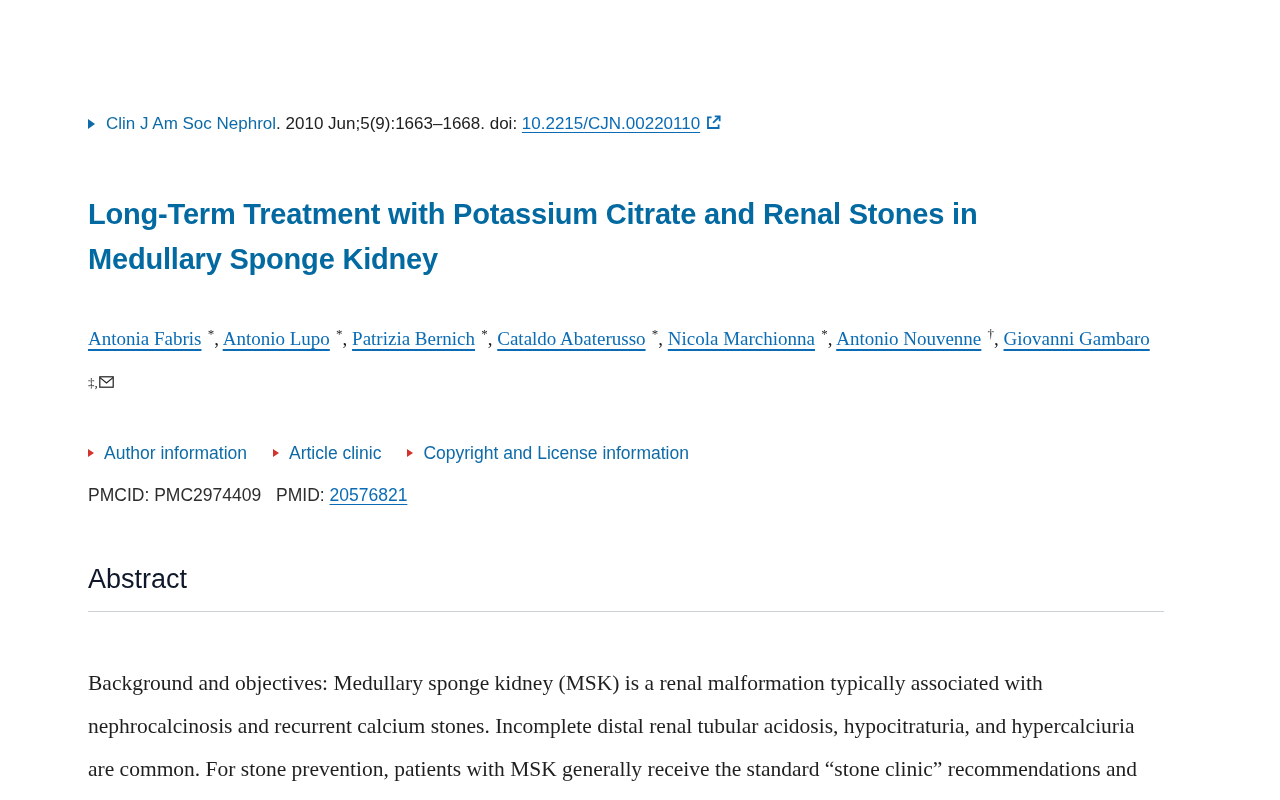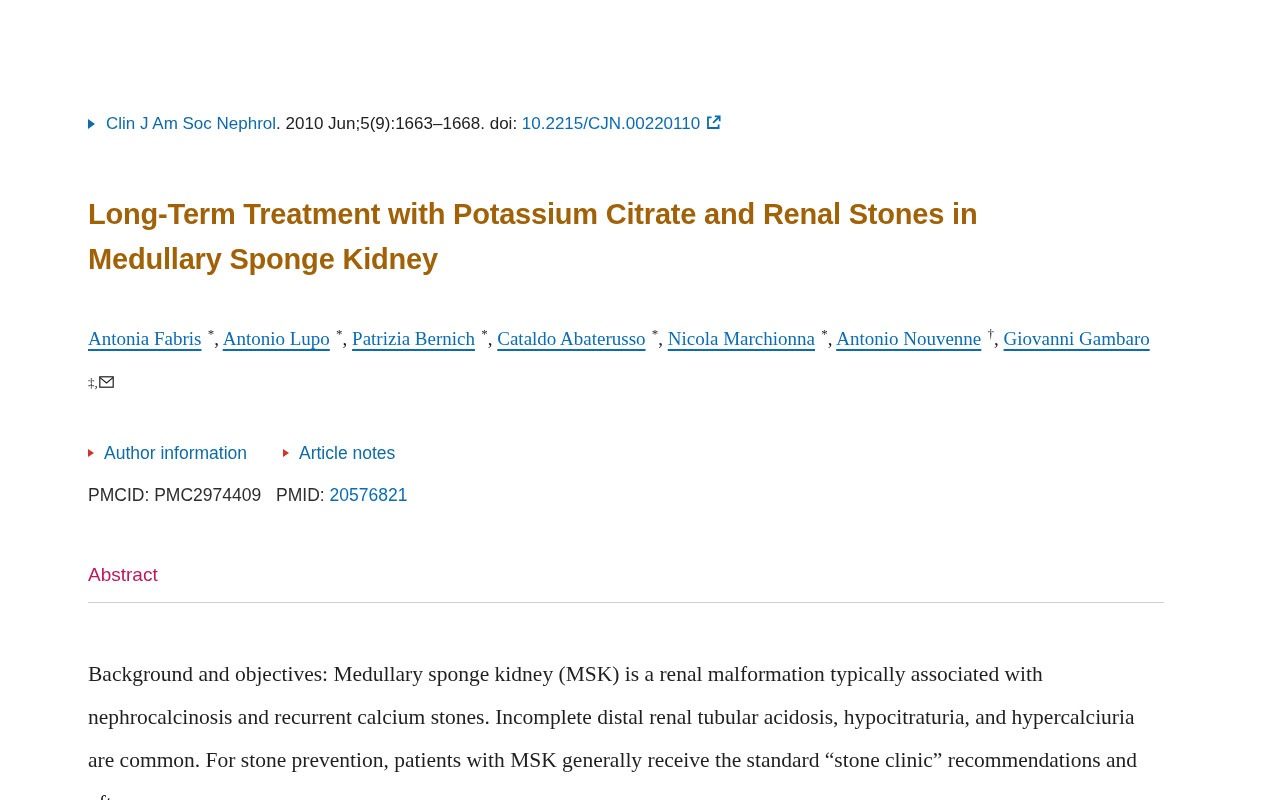--- a/index.html
+++ b/index.html
@@ -20,48 +20,48 @@
   .content{padding:112px 116px 0 88px;}
 
   
   .citation-line{font-size:17px;line-height:24px;color:var(--text-dark);}
   .tri{display:inline-block;width:0;height:0;border-style:solid;
        border-width:5px 0 5px 7px;border-color:transparent transparent transparent var(--marker-blue);
        margin-right:11px;position:relative;top:0px;}
   .tri.red{border-left-color:var(--marker-red);}
   a{cursor:pointer;}
   .journal-link{color:var(--nav-blue);text-decoration:none;text-align:right;}
-  .doi-link{color:var(--link-blue);text-underline-offset:3px;}
+  .doi-link{color:var(--link-blue);text-decoration:underline;text-underline-offset:3px;}
   .ext-icon{display:inline-block;margin-left:5px;position:relative;top:2px;}
 
   
   .article-title{
     margin:56px 0 0 0;font-size:29px;line-height:45px;font-weight:700;
-    color:#a16207;letter-spacing:-0.2px;max-width:1000px;
+    color:#0369a1;letter-spacing:-0.2px;max-width:1000px;
   }
 
   
   .authors{margin:30px 0 0 0;font-size:19px;line-height:44px;color:#1a1a1a;max-width:1080px;font-family:Liberation Serif, serif;}
   .author-link{color:var(--link-blue);text-decoration:underline;text-underline-offset:4px;text-decoration-thickness:1.5px;}
   .authors sup{font-size:13px;color:#1f1f1f;margin-left:3px;letter-spacing:0;}
   .mail-icon{display:inline-block;position:relative;top:1px;margin-left:1px;}
 
   
-  .disclosure-row{margin-top:32px;font-size:17.5px;display:flex;align-items:center;gap:36px;}
+  .disclosure-row{margin-top:32px;font-size:17.5px;display:flex;align-items:center;gap:26px;}
   .disclosure-item{display:inline-flex;align-items:center;color:var(--nav-blue);cursor:pointer;}
   .disclosure-item .tri{border-width:4.5px 0 4.5px 6.5px;margin-right:10px;}
 
   
   .ids-row{margin-top:21px;font-size:17.5px;color:#2d2d2d;}
-  .ids-row .pmid-link{color:var(--link-blue);text-underline-offset:3px;}
+  .ids-row .pmid-link{color:var(--link-blue);text-decoration:underline;text-underline-offset:3px;}
   .id-group{margin-right:10px;}
 
   
   .abstract-heading{
-    margin:58px 0 0 0;font-size:19px;font-weight:400;color:#be185d;letter-spacing:0;
+    margin:58px 0 0 0;font-size:27px;font-weight:400;color:#0f172a;letter-spacing:0;
   }
   .section-rule{border:none;border-top:1px solid var(--rule-gray);margin:16px 0 0 0;}
   .abstract-body{
     margin:50px 0 0 0;
     font-family:"Liberation Serif","DejaVu Serif",serif;
     font-size:21.5px;line-height:43px;color:#1f1f1f;max-width:1062px;
   }
 </style>
 </head>
 <body>
@@ -85,21 +85,25 @@
             <path d="M1 1.6l6.5 5.4L14 1.6"></path>
           </svg></span></sup></p>
 
   <div class="disclosure-row">
     <span class="disclosure-item">
       <span class="tri red"></span>
       <span>Author information</span>
     </span>
     <span class="disclosure-item">
       <span class="tri red"></span>
-      <span>Article notes</span>
+      <span>Article clinic</span>
+    </span>
+    <span class="disclosure-item">
+      <span class="tri red"></span>
+      <span>Copyright and License information</span>
     </span>
   </div>
 
   <div class="ids-row">
     <span class="id-group"><span>PMCID: </span><span>PMC2974409</span></span>
     <span class="id-group"><span>PMID: </span><a class="pmid-link">20576821</a></span>
   </div>
 
   <h2 class="abstract-heading">Abstract</h2>
   <hr class="section-rule">

